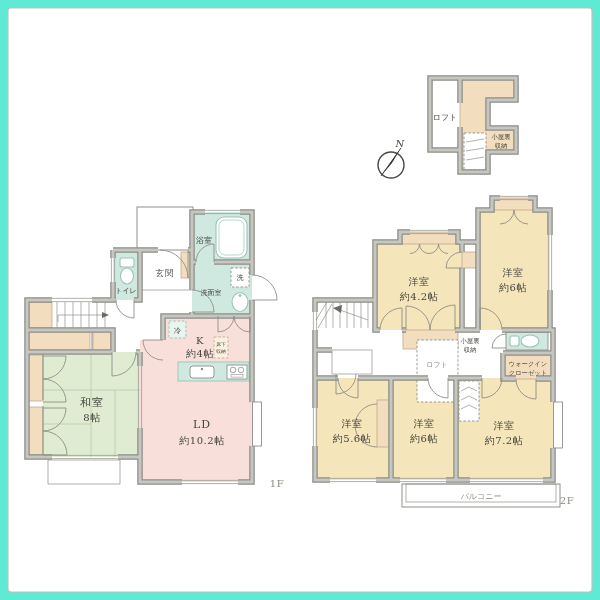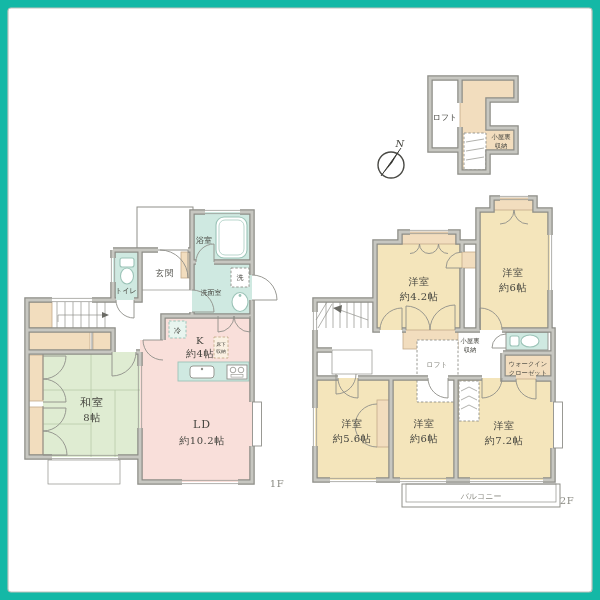--- a/index.html
+++ b/index.html
@@ -1,16 +1,16 @@
 <!DOCTYPE html>
 <html style="--wall_dark: #8d8d87; --wall_light: #c7c7c1; --line: #8f8f89; --pink: #f9dfda; --green: #dfecd2; --green_line: #b7cba8; --yellow: #f4e5bb; --teal: #cfe9e1; --teal_soft: #e8f5ef; --teal_line: #9cc4b8; --beige: #f2ddbe; --beige_soft: #faf0e2; --beige_line: #c4ab89; --text: #45453f; --text_light: #8a8a82; --border: #c2c2bc;"><head>
 <meta charset="utf-8">
 <style>
   html,body{margin:0;padding:0;background:#ffffff;}
-  .stage{width:600px;height:600px;position:relative;background:#14b8a6;}
+  .stage{width:600px;height:600px;position:relative;background:#5eead4;}
   svg{display:block;}
   .wall-o{stroke:var(--wall_dark);stroke-width:5.5;fill:none;stroke-linecap:butt;stroke-linejoin:miter;}
   .wall-i{stroke:var(--wall_light);stroke-width:3;fill:none;stroke-linecap:butt;stroke-linejoin:miter;}
   .thin{stroke:var(--line);stroke-width:1;fill:none;}
   .thin2{stroke:var(--line);stroke-width:0.7;fill:none;}
   .door{stroke:var(--line);stroke-width:0.9;fill:none;}
   .dashT{stroke:var(--teal_line);stroke-width:1;fill:var(--teal_soft);stroke-dasharray:2.5,1.8;}
   .dashG{stroke:var(--line);stroke-width:0.9;fill:#fff;stroke-dasharray:2.5,1.8;}
   .dashO{stroke:var(--beige_line);stroke-width:0.9;fill:var(--beige_soft);stroke-dasharray:2.5,1.8;}
   .f-teal{fill:var(--teal);}

